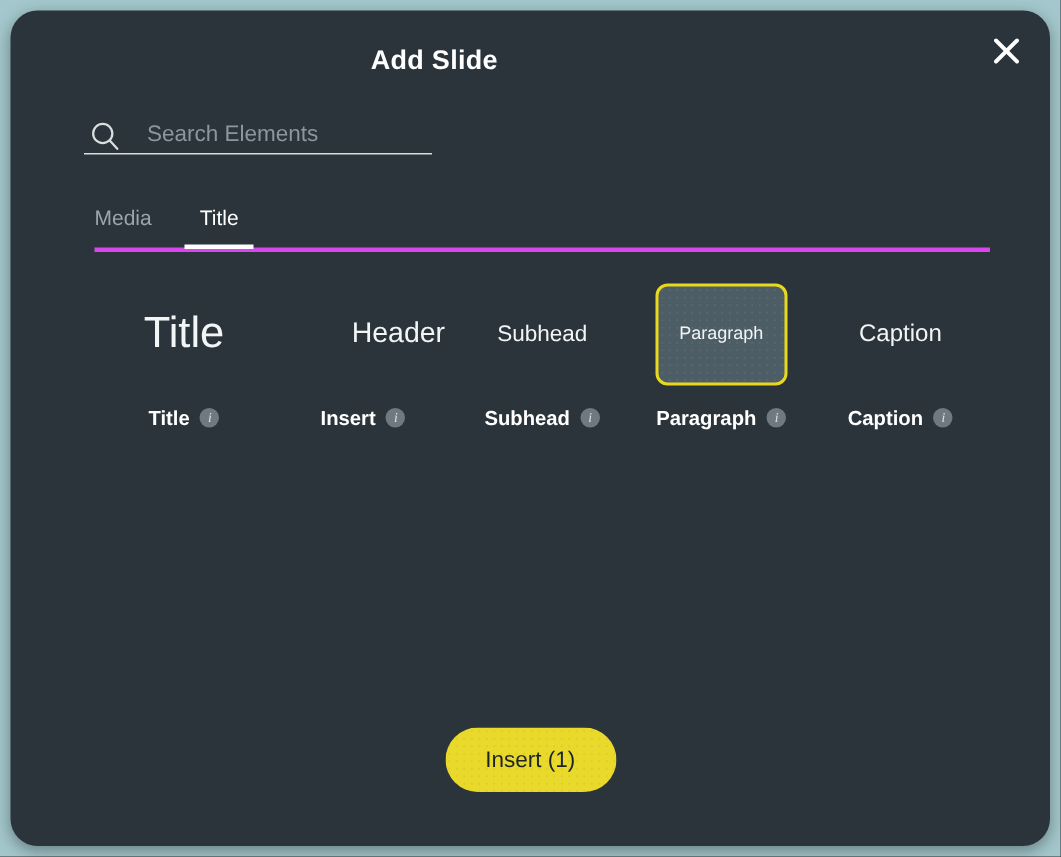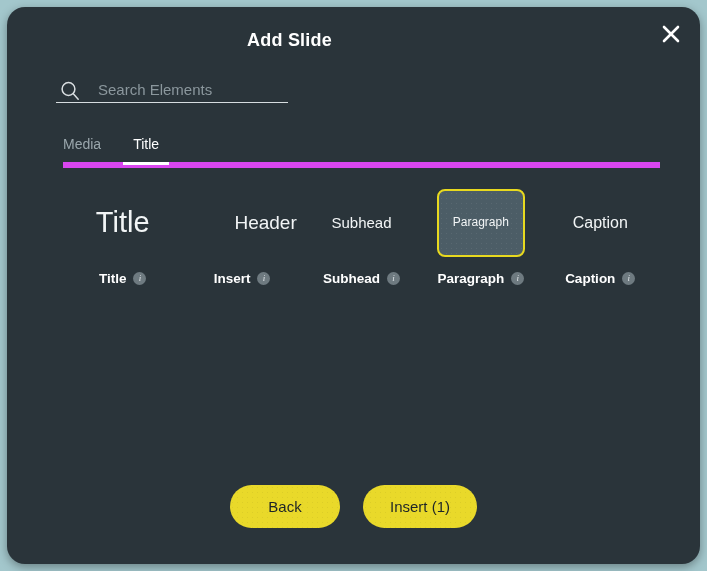--- a/index.html
+++ b/index.html
@@ -91,22 +91,22 @@
   #search-input::placeholder { color: #8b979d; opacity: 1; }
 
   
   #tabs {
     position: absolute;
     left: 56px;
     top: 128px;
     width: 597px;
     height: 33px;
     display: flex;
-    align-items: flex-start;
-    border-bottom: 6px solid #d946ef;
+    align-items: center;
+    border-bottom: 3px solid #d946ef;
   }
   .tab {
     position: relative;
     font-size: 14px;
     color: #9aa6ac;
     padding: 0 0 11px 0;
     margin-right: 32px;
     cursor: pointer;
     background: none;
     border: none;
@@ -299,17 +299,16 @@
       </div>
       <div class="label-row">
         <span class="element-label">Caption</span>
         <span class="info-icon">i</span>
       </div>
     </div>
 
   </div>
 
   <div id="footer">
-    <button id="back-button" class="pill-button">Back</button>
     <button id="insert-button" class="pill-button">Insert (1)</button>
   </div>
 
 </div>
 
 </body></html>

